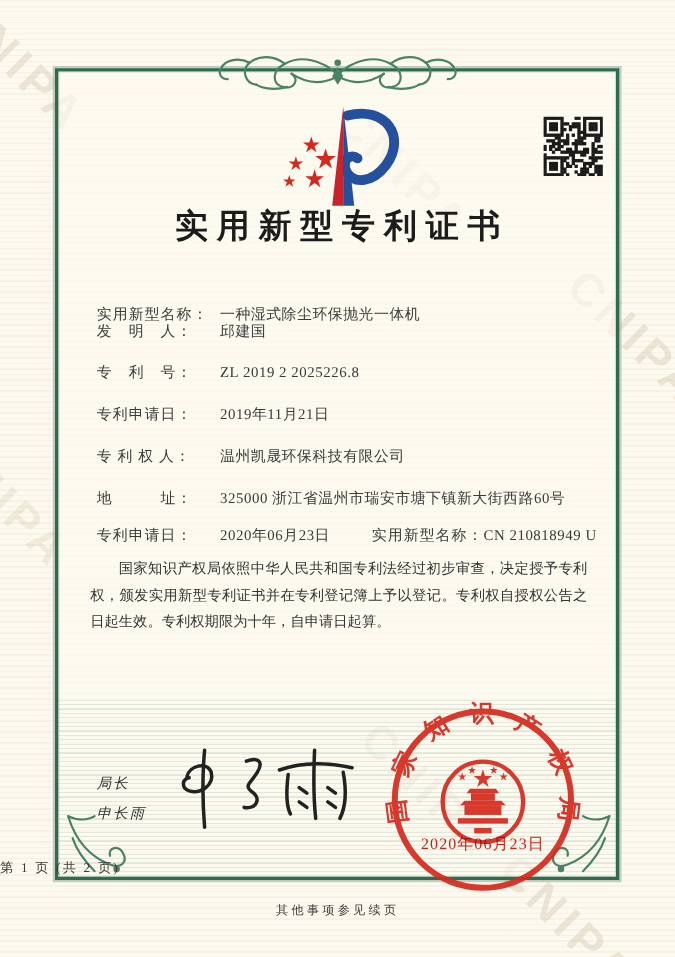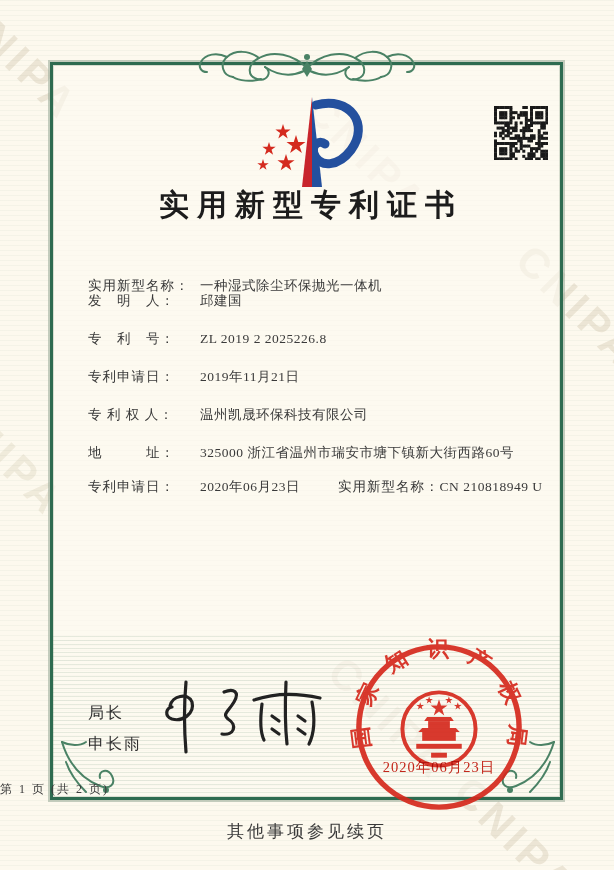--- a/index.html
+++ b/index.html
@@ -66,36 +66,36 @@
   .row .lbl{display:inline-block;min-width:112px;letter-spacing:1px;}
   .row .val{letter-spacing:0.5px;}
   .r1{top:4px;margin-top:23px;} .r2{top:42px;} .r3{top:80px;} .r4{top:118px;} .r5{top:156px;} .r6{top:194px;} .r7{top:228px;}
   .grant-pair2{margin-left:38px;}
   .paras{
     position:absolute;left:82px;top:505px;width:452px;
     font-size:13px;line-height:1.85;color:#333;
     text-align:justify;
   }
   .paras p{margin:0;text-indent:2em;}
-  .officer{position:absolute;left:88px;top:703px;font-size:16px;color:#2f2f2f;letter-spacing:2px;}
+  .officer{position:absolute;left:88px;top:703px;font-size:13px;color:#2f2f2f;letter-spacing:2px;font-style:italic;}
   .officer div{margin-bottom:10px;}
   .signature{position:absolute;left:158px;top:676px;z-index:4;}
   .seal{position:absolute;left:350px;top:638px;width:178px;height:178px;z-index:5;mix-blend-mode:multiply;opacity:0.92;}
   .seal-date{
     position:absolute;left:350px;top:758px;width:178px;z-index:6;
     text-align:center;font-size:14.5px;letter-spacing:1px;
     color:#c3271b;mix-blend-mode:multiply;
   }
   .page-no{
     position:absolute;left:0;top:781px;width:100%;
     text-align:left;font-size:12px;color:#3a3a3a;letter-spacing:2px;z-index:4;
   }
   .footer-note{
     position:absolute;left:0;top:820px;width:100%;
-    text-align:center;font-size:17px;color:#3a3a3a;letter-spacing:3px;z-index:4;
+    text-align:center;font-size:11px;color:#3a3a3a;letter-spacing:3px;z-index:4;
   }
 </style>
 </head>
 <body>
 
 <div class="page">
 
   <div class="wm wm1">CNIPA</div>
   <div class="wm wm2">CNIPA</div>
   <div class="wm wm3">CNIPA</div>
@@ -426,20 +426,21 @@
       </div>
       <div class="row r6">
         <span class="lbl">地　　　址：</span><span class="val">325000 浙江省温州市瑞安市塘下镇新大街西路60号</span>
       </div>
       <div class="row r7">
         <span class="lbl">专利申请日：</span><span class="val">2020年06月23日</span><span class="grant-pair2"><span class="lbl" style="min-width:0">实用新型名称：</span><span class="val">CN 210818949 U</span></span>
       </div>
     </div>
 
     <div class="paras">
+      <p>国家知识产权局依照中华人民共和国专利法经过初步审查，决定授予专利权，颁发实用新型专利证书并在专利登记簿上予以登记。专利权自授权公告之日起生效。专利权期限为十年，自申请日起算。</p>
     </div>
 
     <div class="officer">
       <div>局长</div>
       <div>申长雨</div>
     </div>
 
     <svg class="signature" width="180" height="92" viewBox="0 0 180 92">
       <g stroke="#222" fill="none" stroke-width="3.2" stroke-linecap="round">
         <path d="M28,6 C26,28 26,52 28,76"></path>

